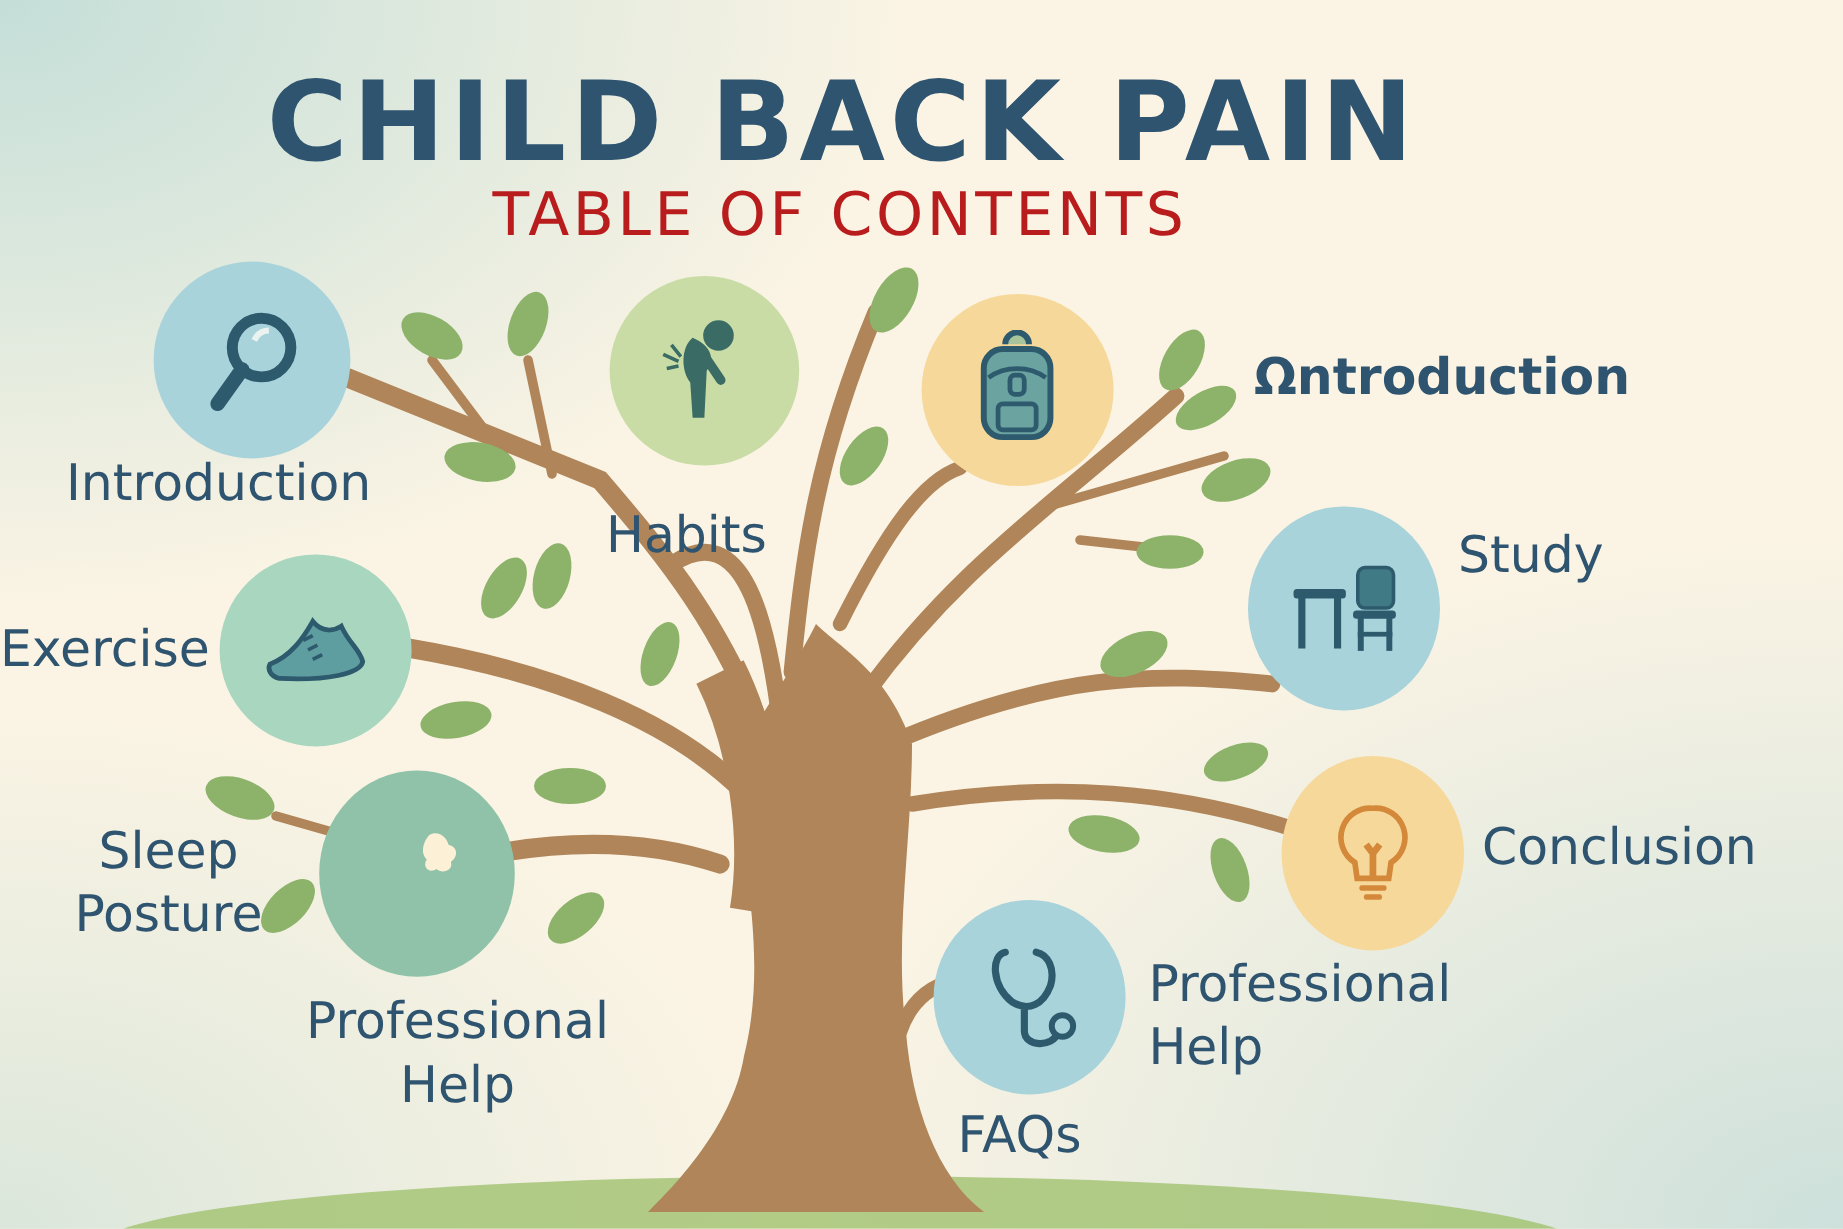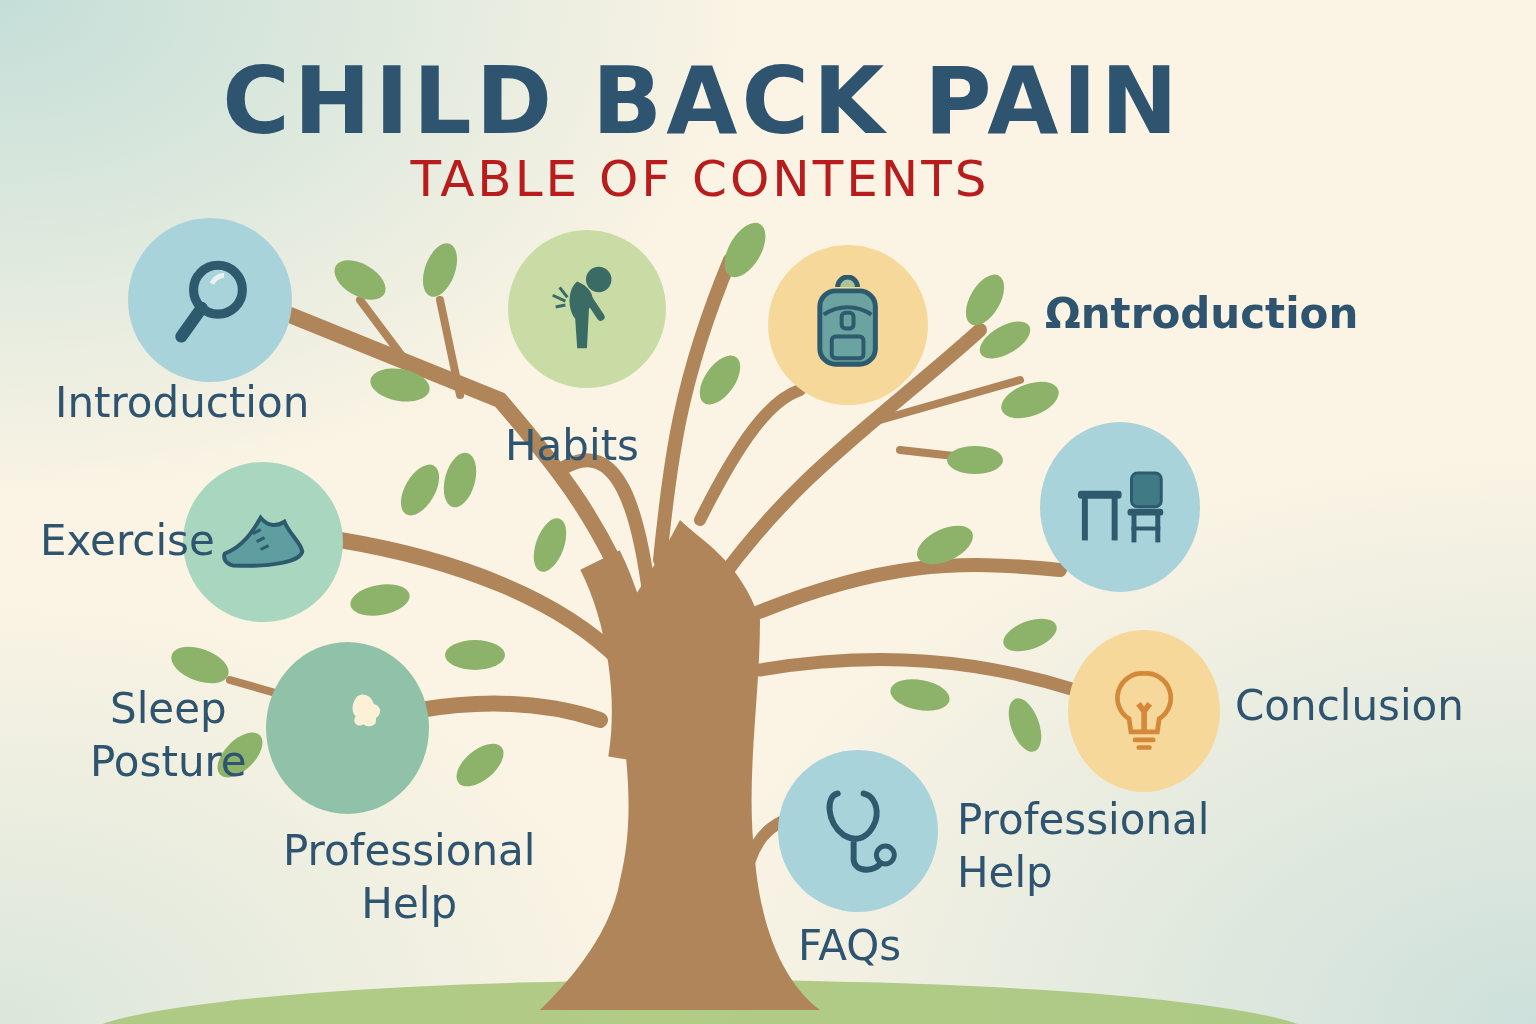--- a/index.html
+++ b/index.html
@@ -22,21 +22,21 @@
   }
   .tree { position:absolute; left:0; top:0; width:1536px; height:1024px; }
   .circle {
     position:absolute; border-radius:50%;
     display:flex; align-items:center; justify-content:center;
   }
   .circle svg { width:62%; height:62%; }
   .label {
     position:absolute; color:#2f5470; font-size:42px; line-height:1.25; white-space:nowrap;
   }
-  .center { text-align:center;margin-left:28px; }
+  .center { text-align:center; }
 </style>
 </head>
 <body>
 
 <div class="title">CHILD BACK PAIN</div>
 <div class="subtitle">TABLE OF CONTENTS</div>
 
 <svg class="tree" viewBox="0 0 1536 1024">
 
   <ellipse cx="700" cy="1040" rx="620" ry="60" fill="#a5c476" opacity="0.85"></ellipse>
@@ -116,35 +116,36 @@
   </svg>
 </div>
 <div class="label" style="left:1045px;top:288px;font-weight:bold;">Ωntroduction</div>
 
 <div class="circle" style="left:183px;top:462px;width:160px;height:160px;background:#a9d6bf;">
   <svg viewBox="0 0 100 100">
     <path d="M12 62 C30 55 40 40 48 26 C56 36 66 34 72 30 C78 44 88 50 90 60 C88 70 60 76 20 74 C12 72 10 66 12 62 Z" fill="#5f9ea0" stroke="#2e5a6e" stroke-width="4"></path>
     <path d="M40 42 L48 38 M44 50 L52 46 M48 58 L56 54" stroke="#2e5a6e" stroke-width="3"></path>
   </svg>
 </div>
-<div class="label" style="left:0px;top:515px;padding-left:40px;">Exercise</div>
+<div class="label" style="left:0px;top:515px;">Exercise</div>
 
 <div class="circle" style="left:1040px;top:422px;width:160px;height:170px;background:#a9d3db;">
   <svg viewBox="0 0 100 100">
     <rect x="8" y="34" width="44" height="8" rx="3" fill="#2e5a6e"></rect>
     <rect x="12" y="40" width="6" height="44" fill="#2e5a6e"></rect>
     <rect x="42" y="40" width="6" height="44" fill="#2e5a6e"></rect>
     <rect x="62" y="16" width="30" height="34" rx="6" fill="#3f7a85" stroke="#2e5a6e" stroke-width="3"></rect>
     <rect x="58" y="52" width="36" height="7" rx="3" fill="#2e5a6e"></rect>
     <rect x="62" y="58" width="5" height="28" fill="#2e5a6e"></rect>
     <rect x="86" y="58" width="5" height="28" fill="#2e5a6e"></rect>
     <rect x="62" y="70" width="29" height="4" fill="#2e5a6e"></rect>
   </svg>
 </div>
 <div class="label" style="left:1215px;top:437px;">
+  <div>Study</div>
 </div>
 
 <div class="circle" style="left:266px;top:642px;width:163px;height:172px;background:#8fc2a8;">
   <svg viewBox="0 0 100 100">
     <path d="M30 20 A36 36 0 1 0 78 74 A30 30 0 1 1 30 20 Z" fill="#fcf0d6"></path>
     <path d="M60 18 C66 14 74 18 76 26 C84 28 84 36 78 40 C80 48 70 50 66 46 C60 50 54 44 58 38 C52 32 56 22 60 18 Z" fill="#fcf0d6"></path>
   </svg>
 </div>
 <div class="label center" style="left:62px;top:683px;">
   <div>Sleep</div>

